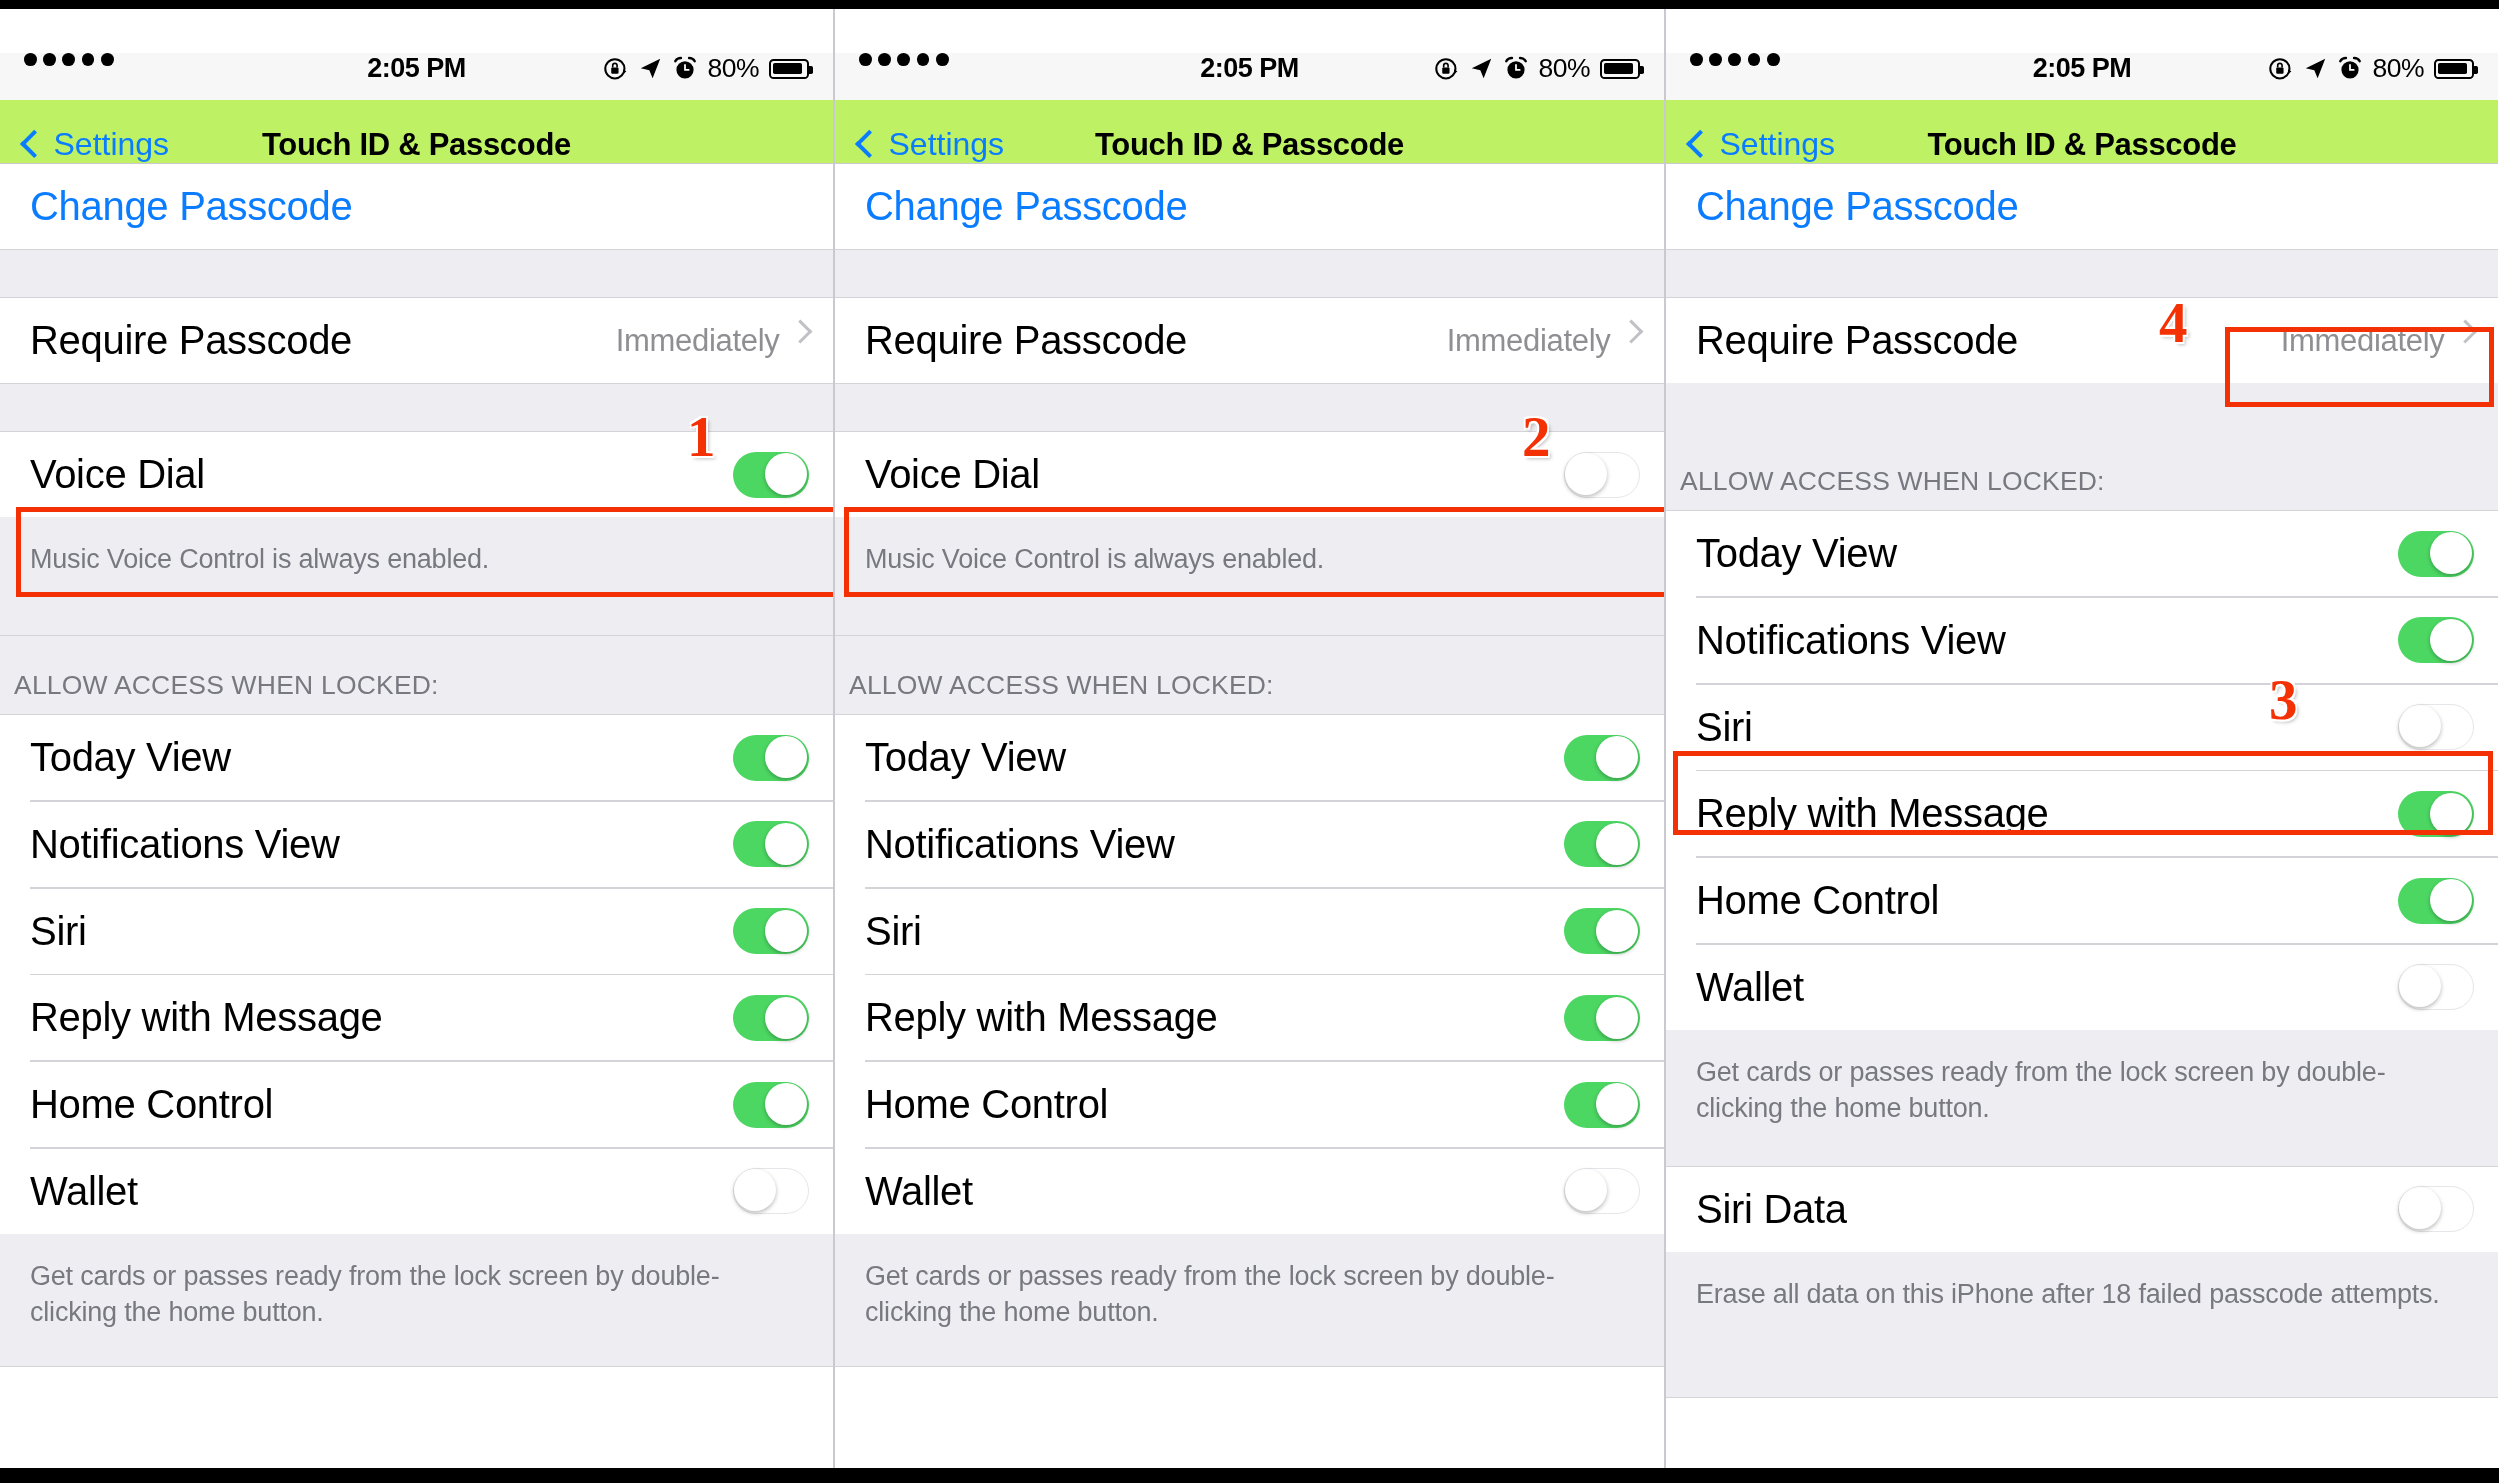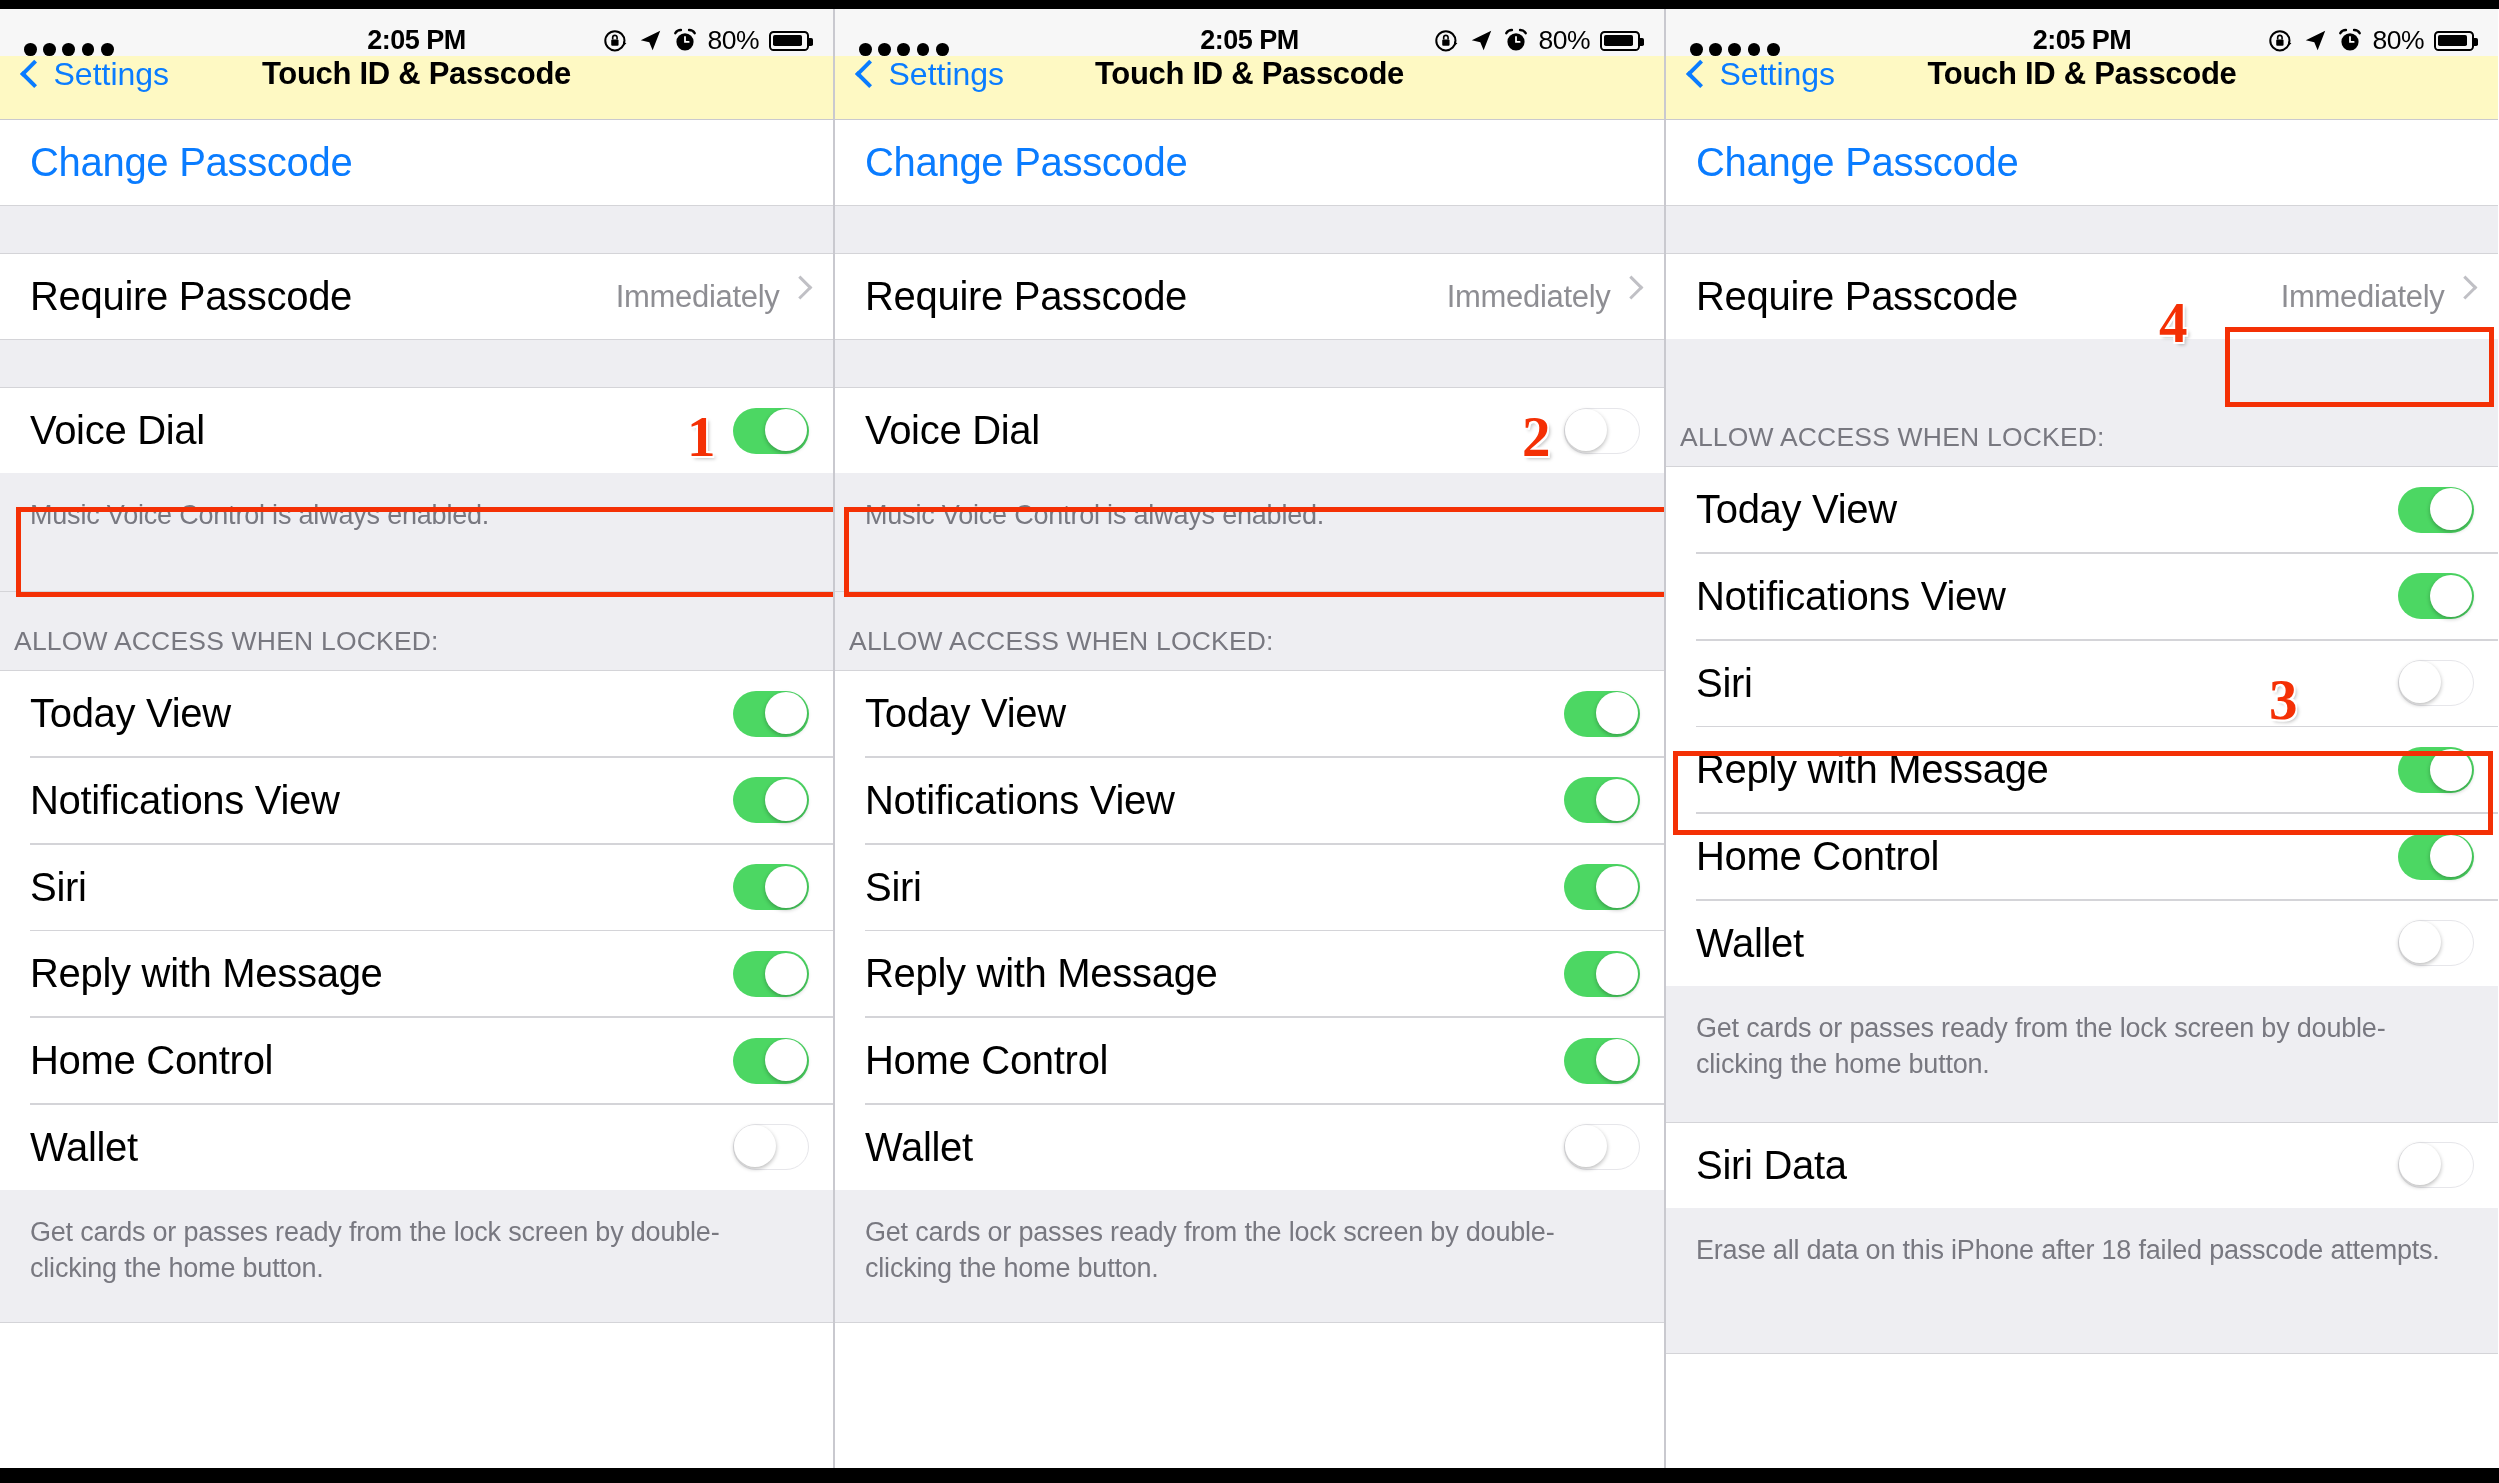--- a/index.html
+++ b/index.html
@@ -39,24 +39,25 @@
   }
   .panel.p1 { width: 833px; border-right: 2.7px solid #c9c9cf; }
   .panel.p2 { width: 829px; border-right: 2.7px solid #c9c9cf; }
   .panel.p3 { width: 832px; }
 
   
   .statusbar {
     height: 47px;
     background: #f7f7f7;
     display: flex;
-    align-items: flex-end;
+    align-items: flex-start;
     padding: 0 24px;
     box-sizing: border-box;
     position: relative;
+    margin-top: 44px;
   }
   .sb-dots {
     display: flex;
     gap: 6.4px;
     align-items: center;
   }
   .sb-dots i {
     display: block;
     width: 12.8px; height: 12.8px;
     border-radius: 50%;
@@ -110,24 +111,24 @@
     height: 11px;
     width: 80%;
     background: #000;
     margin-left: 1.8px;
     border-radius: 1.8px;
   }
 
   
   .navbar {
     height: 64px;
-    background: #fef9c3;
+    background: #bef264;
     border-bottom: 1.8px solid #c9c9cf;
     display: flex;
-    align-items: flex-start;
+    align-items: flex-end;
     padding: 0 24px;
     box-sizing: border-box;
     position: relative;
   }
   .back {
     display: flex;
     align-items: center;
     gap: 7.3px;
     color: #0a7cff;
     font-size: 32px;

